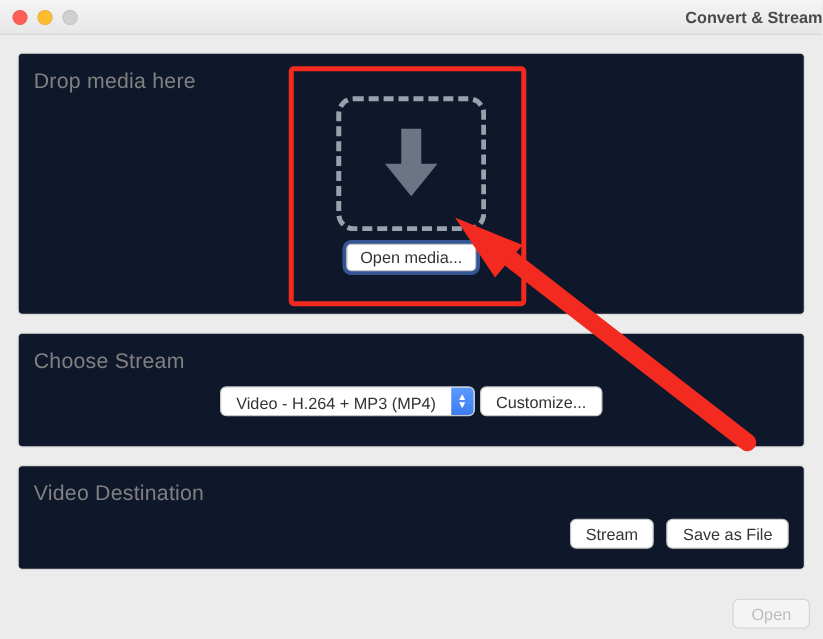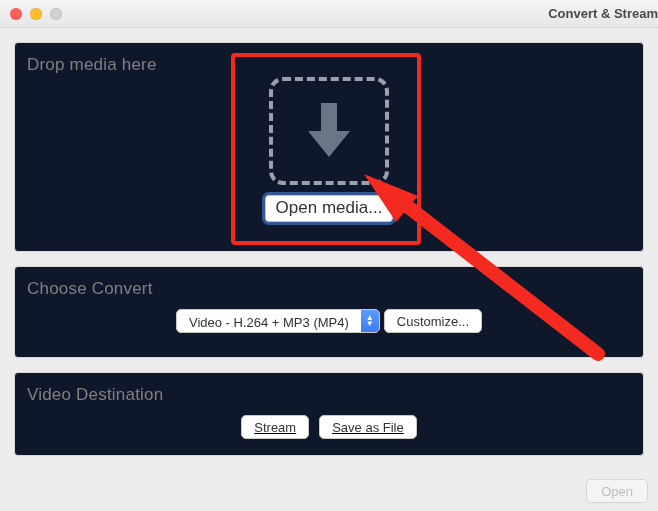--- a/index.html
+++ b/index.html
@@ -78,21 +78,21 @@
     display: flex;
     align-items: center;
     justify-content: center;
   }
   .drop-box-inner {
     display: flex;
     align-items: center;
     justify-content: center;
   }
   .open-media-btn {
-    font-size: 17px;
+    font-size: 13px;
     padding: 2px 10px 3px;
     background: #fff;
     border: 1px solid #c8c8c8;
     border-radius: 4px;
     color: #333;
     box-shadow: 0 0 0 3px rgba(90,150,255,0.5);
     outline: none;
     cursor: pointer;
   }
   .profile-row {
@@ -140,24 +140,23 @@
     border: 1px solid #c8c8c8;
     border-radius: 5px;
     font-size: 13px;
     color: #333;
     cursor: pointer;
   }
   .dest-row {
     display: flex;
     gap: 10px;
     align-items: center;
-    justify-content: center;
+    justify-content: flex-end;
     margin-top: 10px;
     margin-bottom: 4px;
-    text-decoration: underline;
   }
   .footer {
     position: absolute;
     bottom: 8px;
     right: 10px;
   }
   .save-btn {
     height: 24px;
     padding: 0 14px;
     background: #f4f4f4;
@@ -210,21 +209,21 @@
           <svg width="50" height="64" viewBox="0 0 50 64">
             <path d="M17 4 H33 V32 H46 L25 58 L4 32 H17 Z" fill="#6c7586"></path>
           </svg>
         </div>
       </div>
       <button class="open-media-btn">Open media...</button>
     </div>
   </div>
 
   <div class="section" style="min-height:78px;">
-    <div class="section-title">Choose Convert</div>
+    <div class="section-title">Choose Stream</div>
     <div class="profile-row">
       <div class="select-combo">
         <div class="sel-label">Video - H.264 + MP3 (MP4)</div>
         <div class="sel-arrows">
           <span>▲</span>
             <span>▼</span>
         </div>
       </div>
       <button class="mac-btn">Customize...</button>
     </div>

